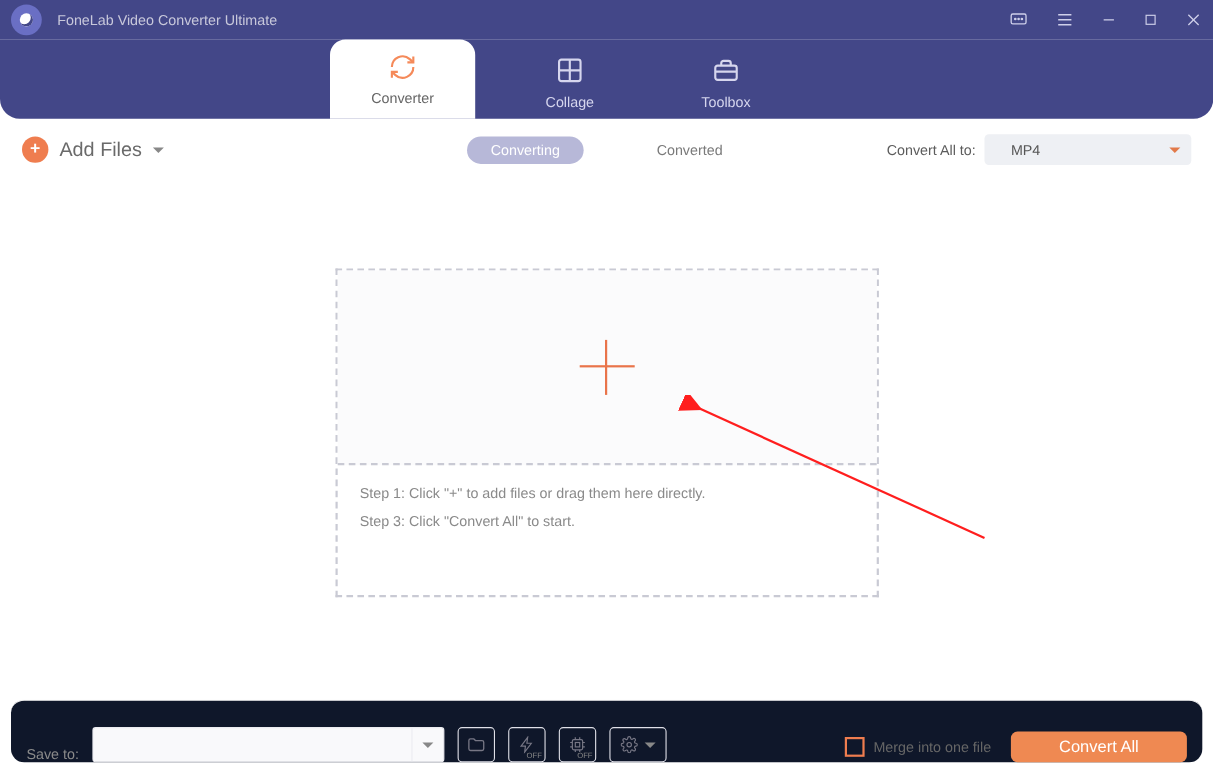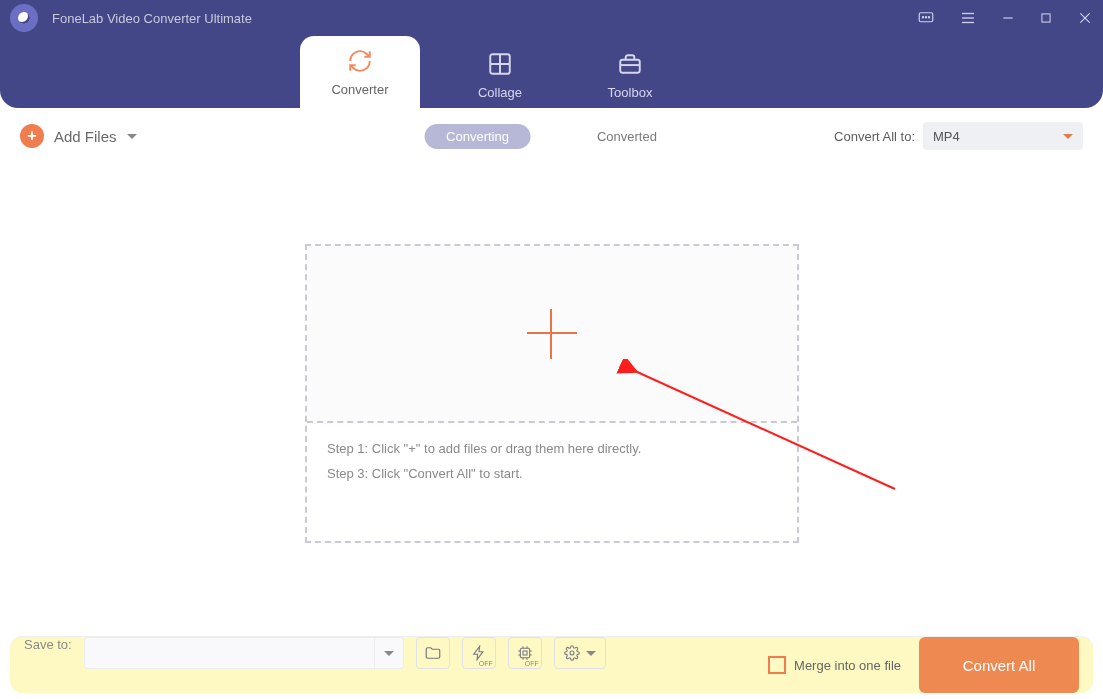--- a/index.html
+++ b/index.html
@@ -50,21 +50,21 @@
     height: 72px;
     background: #434788;
     display: flex;
     align-items: flex-end;
     padding-left: 300px;
     position: relative;
     border-bottom-left-radius: 18px;
     border-bottom-right-radius: 18px;
   }
   .tab {
-    width: 120px;
+    width: 132px;
     display: flex;
     flex-direction: column;
     align-items: center;
     color: #d6d6ee;
     font-size: 13px;
     padding-top: 10px;
     padding-bottom: 8px;
     cursor: pointer;
   }
   .tab svg { margin-bottom: 8px; }
@@ -86,21 +86,21 @@
     align-items: center;
     padding: 0 20px;
   }
   .add-btn-group { display: flex; align-items: center; gap: 10px; cursor: pointer; }
   .plus-circ {
     width: 24px; height: 24px; border-radius: 50%;
     background: #ef7d4f; color: #fff;
     display: flex; align-items: center; justify-content: center;
     font-size: 16px; font-weight: bold; line-height: 1;
   }
-  .add-label { color: #6a6a6a; font-size: 15px; }
+  .add-label { color: #6a6a6a; font-size: 18px; }
   .caret { width: 0; height: 0; border-left: 5px solid transparent; border-right: 5px solid transparent; border-top: 5px solid #888; }
 
   .toolbar-center {
     position: absolute;
     left: 50%;
     transform: translateX(-50%);
     display: flex;
     gap: 44px;
     align-items: center;
   }
@@ -115,21 +115,21 @@
 
   .toolbar-right { margin-left: auto; display: flex; align-items: center; gap: 8px; justify-content: flex-end; }
   .convert-all-label { font-size: 13px; color: #5c5c5c; }
   .format-select {
     width: 140px;
     height: 28px;
     background: #eef0f4;
     border-radius: 4px;
     display: flex;
     align-items: center;
-    padding: 0 10px;
+    padding: 0 24px;
     font-size: 13px;
     color: #555;
     position: relative;
     cursor: pointer;
   }
   .format-select .sel-caret {
     position: absolute; right: 10px;
     width: 0; height: 0;
     border-left: 5px solid transparent;
     border-right: 5px solid transparent;
@@ -177,24 +177,24 @@
     height: 150px;
     pointer-events: none;
   }
 
   .footer {
     position: absolute;
     left: 10px; right: 10px; bottom: 6px;
     height: 56px;
     border-top: 1px solid #eee;
     display: flex;
-    align-items: flex-start;
+    align-items: flex-end;
     padding: 0 14px;
     gap: 12px;
-    background: #fef9c3;
+    background: #0f172a;
     border-radius: 12px;
   }
   .save-label { font-size: 13px; color: #8a8a8a; }
   .path-box {
     width: 310px; height: 30px;
     background: #f9f9fb;
     border: 1px solid #ececf1;
     border-radius: 3px;
     display: flex; align-items: center;
     font-size: 12px; color: #666;
@@ -216,21 +216,21 @@
     cursor: pointer;
     color: #777785;
   }
   .fi.sel {
     width: 50px;
   }
   .footer-right { margin-left: auto; display: flex; align-items: center; gap: 18px; }
   .merge { display: flex; align-items: center; gap: 8px; font-size: 13px; color: #666; cursor: pointer; }
   .merge .cb { width: 14px; height: 14px; border: 2px solid #ef7d4f; }
   .convert-btn {
-    width: 160px; height: 56px;
+    width: 160px; height: 28px;
     background: #ef8952;
     color: #fff;
     border-radius: 6px;
     display: flex; align-items: center; justify-content: center;
     font-size: 15px;
     cursor: pointer;
   }
 </style>
 </head>
 <body>

